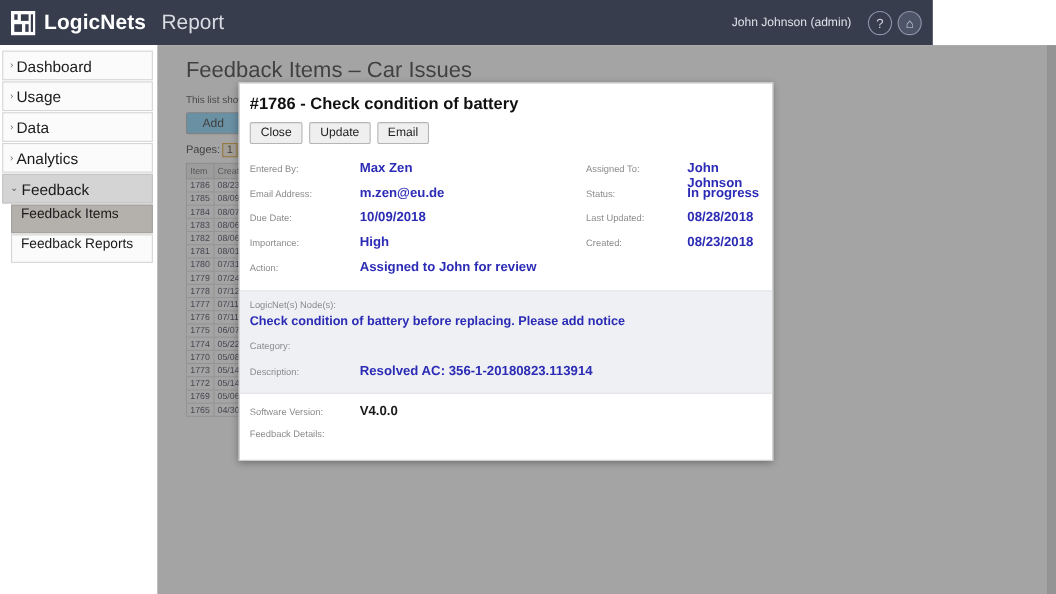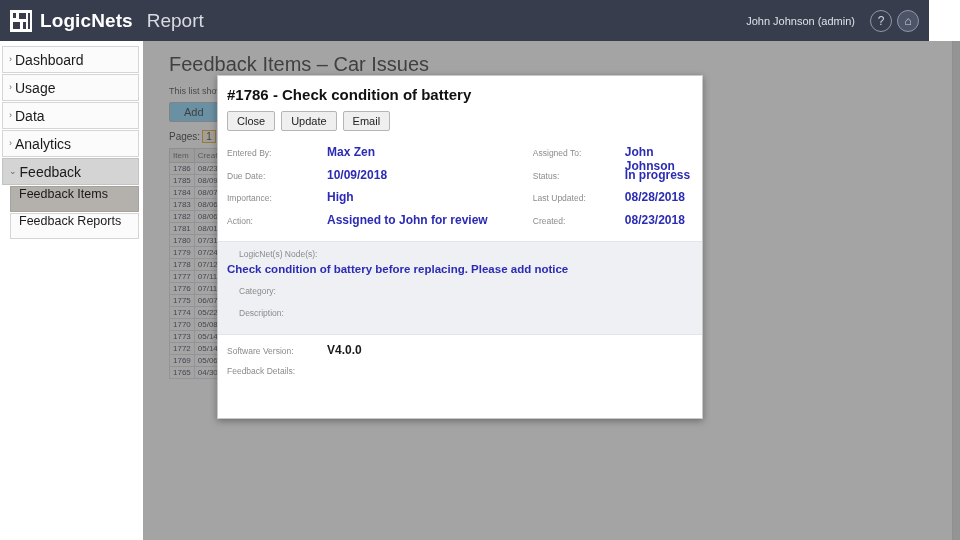--- a/index.html
+++ b/index.html
@@ -13,21 +13,21 @@
   
   #app {
     position: relative;
     width: 960px; height: 540px;
     background: #ffffff;
   }
 
   
   #topbar {
     position: absolute; top: 0; left: 0;
-    width: 929px; height: 41px;
+    width: 848px; height: 41px;
     background: #383d4e;
     display: flex; align-items: center;
   }
   #brand { display: flex; align-items: center; padding-left: 10px; }
   .logo-mark {
     width: 22px; height: 22px;
     background: #ffffff;
     position: relative;
     margin-right: 8px;
     flex: 0 0 auto;
@@ -175,21 +175,21 @@
   #col-left .fieldrow  { height: 22.5px; }
   #col-right .fieldrow { height: 22.5px; }
 
   #nodes-block {
     background: #eef0f3;
     border-top: 1px solid #e2e4e8;
     border-bottom: 1px solid #e2e4e8;
     margin-top: 8px;
     padding: 6px 9px 7px 9px;
   }
-  #nodes-block .flabel { display: block; margin-bottom: 1px; margin-left: 12px; }
+  #nodes-block .flabel { display: block; margin-bottom: 1px; }
   .nodes-text {
     font-size: 11.5px; color: #2b2bb5; font-weight: bold; line-height: 14px;
   }
   #nodes-rows { padding-top: 7px; }
   #nodes-rows .fieldrow { height: 22px; }
   #nodes-rows .flabel { width: 100px; flex: 0 0 100px; }
 
   #tail { padding: 6px 9px 0 9px; }
   #tail .fieldrow { height: 22px; }
   #tail .flabel { width: 100px; flex: 0 0 100px; }
@@ -352,20 +352,24 @@
       <span class="mbtn">Email</span>
     </div>
 
     <div id="cols">
       <div id="col-left">
         <div class="fieldrow">
           <span class="flabel">Entered By:</span>
           <span class="fvalue">Max Zen</span>
         </div>
         <div class="fieldrow">
+          <span class="flabel">Email Address:</span>
+          <span class="fvalue">m.zen@eu.de</span>
+        </div>
+        <div class="fieldrow">
           <span class="flabel">Due Date:</span>
           <span class="fvalue">10/09/2018</span>
         </div>
         <div class="fieldrow">
           <span class="flabel">Importance:</span>
           <span class="fvalue">High</span>
         </div>
         <div class="fieldrow">
           <span class="flabel">Action:</span>
           <span class="fvalue">Assigned to John for review</span>
@@ -396,20 +400,21 @@
       <span class="flabel">LogicNet(s) Node(s):</span>
       <div class="nodes-text">Check condition of battery before replacing. Please add notice</div>
 
       <div id="nodes-rows">
         <div class="fieldrow">
           <span class="flabel">Category:</span>
           <span class="fvalue"></span>
         </div>
         <div class="fieldrow">
           <span class="flabel">Description:</span>
+          <span class="fvalue">Resolved AC: 356-1-20180823.113914</span>
         </div>
       </div>
     </div>
 
     <div id="tail">
       <div class="fieldrow">
         <span class="flabel">Software Version:</span>
         <span class="fvalue plain">V4.0.0</span>
       </div>
       <div class="fieldrow">

